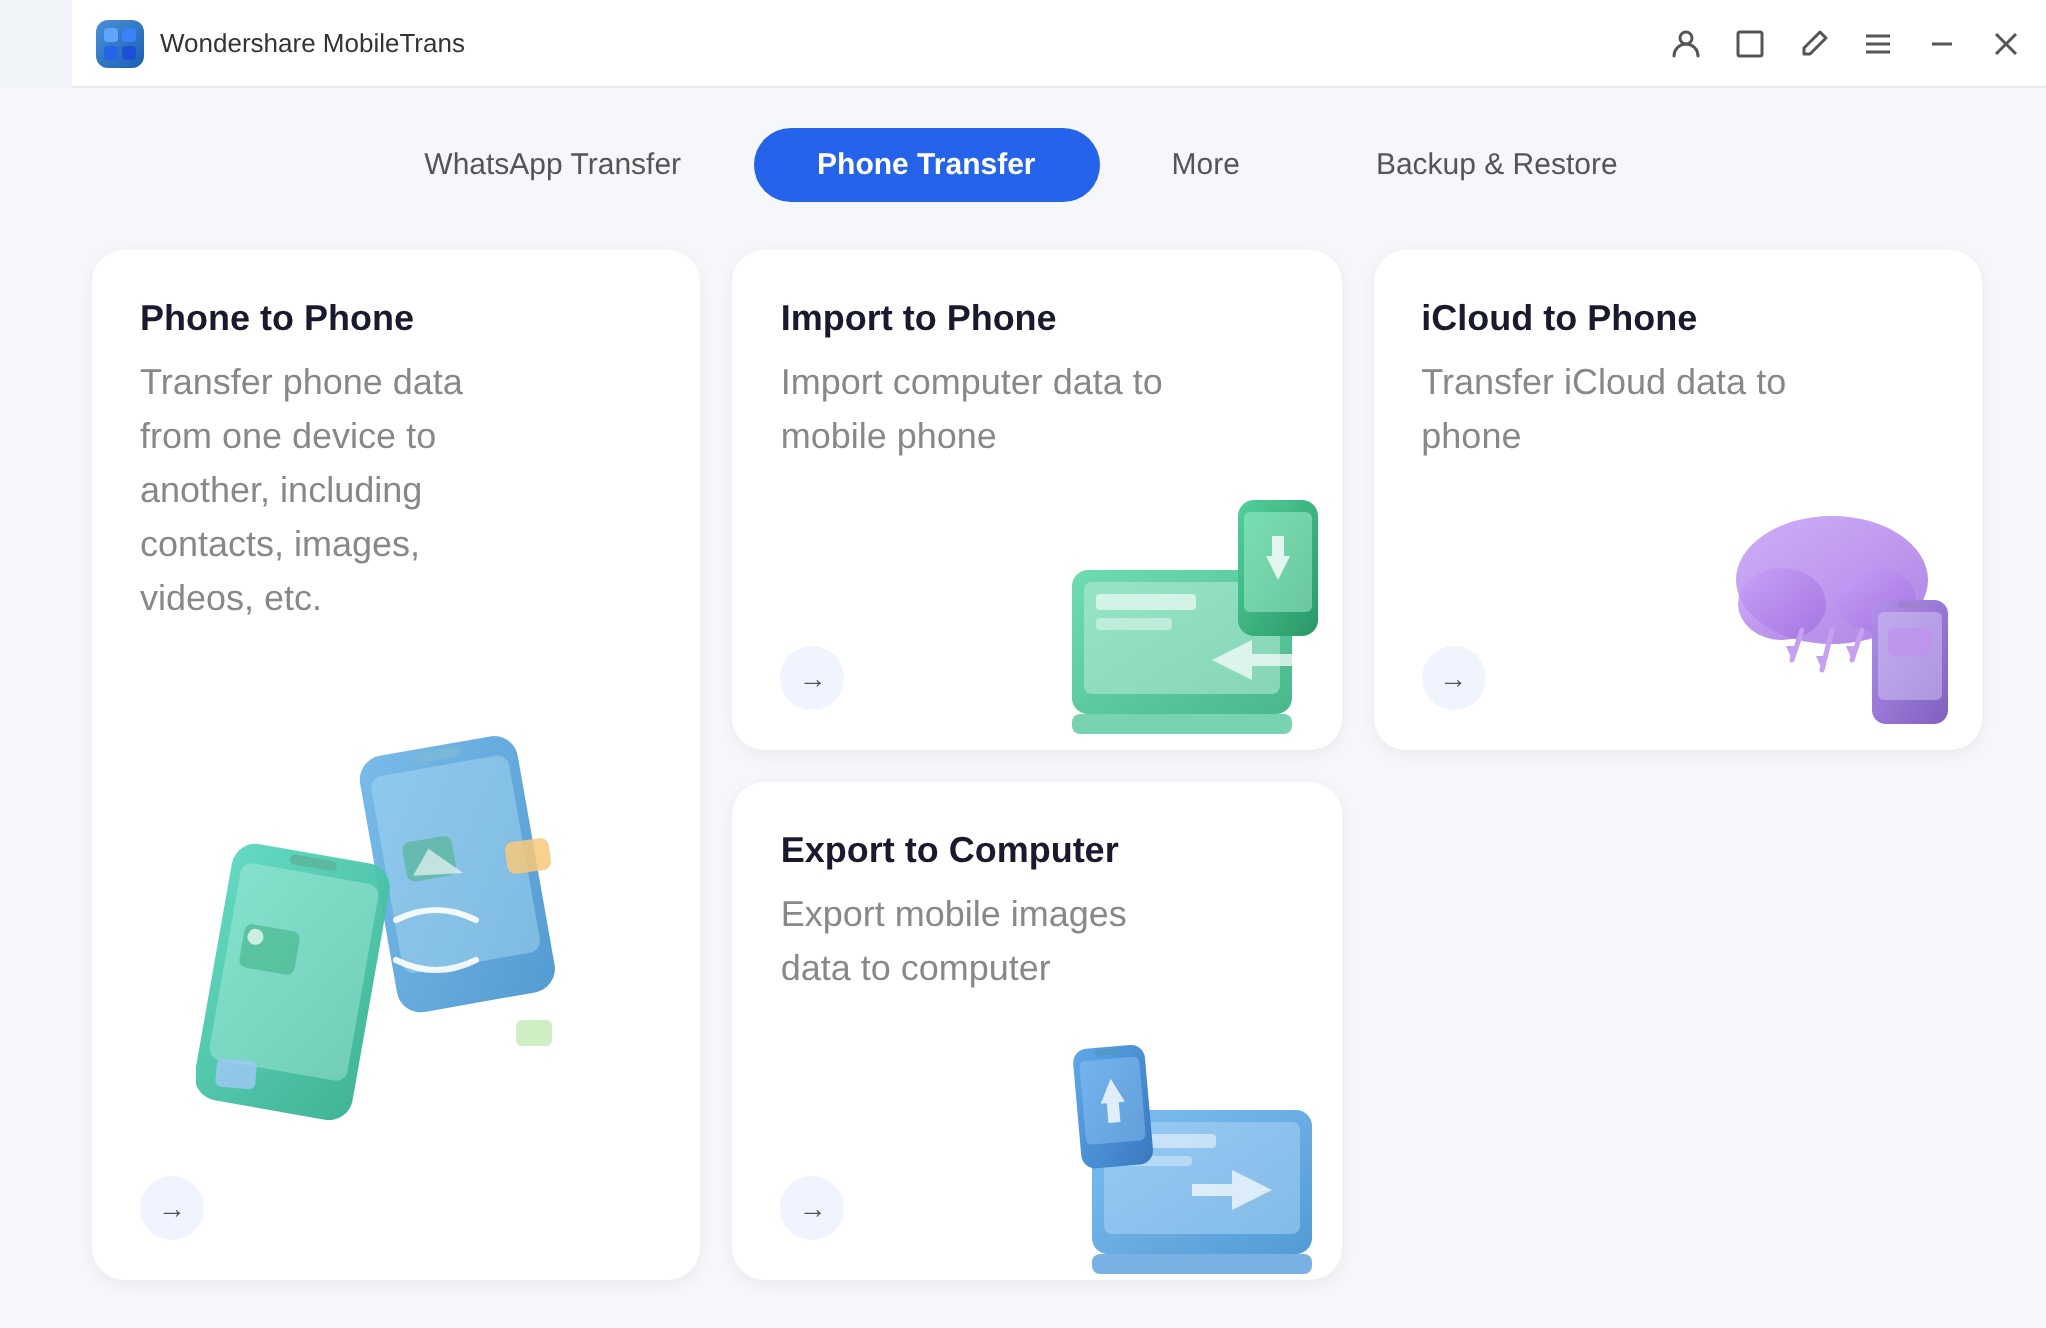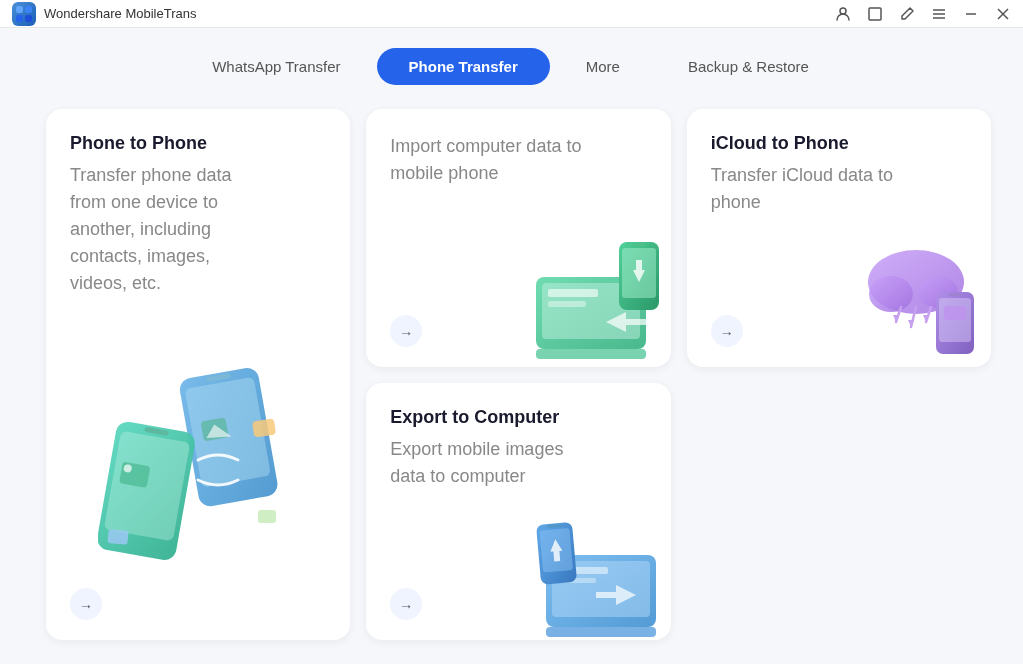--- a/index.html
+++ b/index.html
@@ -9,26 +9,27 @@
       width: 1023px;
       height: 664px;
       overflow: hidden;
       display: flex;
       flex-direction: column;
     }
 
     
     .title-bar {
       background: #ffffff;
-      height: 28px;
+      height: 44px;
       display: flex;
       align-items: center;
       padding: 0 12px;
       border-bottom: 1px solid #e8e8e8;
       flex-shrink: 0;
+      margin-left: 36px;
     }
     .title-bar-logo {
       width: 24px;
       height: 24px;
       background: linear-gradient(135deg, #4a90d9, #1a5fb4);
       border-radius: 6px;
       display: flex;
       align-items: center;
       justify-content: center;
       color: white;
@@ -291,20 +292,21 @@
               <stop offset="100%" stop-color="#35b090"></stop>
             </linearGradient>
           </defs>
         </svg>
       </div>
 
       <div class="card-arrow">→</div>
     </div>
 
     <div class="card">
+      <div class="card-title">Import to Phone</div>
       <div class="card-desc">Import computer data to mobile phone</div>
       <div class="import-illustration">
         <svg width="140" height="130" viewBox="0 0 140 130">
 
           <g transform="translate(5, 30)">
             <rect x="0" y="10" width="110" height="72" rx="8" fill="url(#greenGrad2)" opacity="0.9"></rect>
             <rect x="6" y="16" width="98" height="56" rx="4" fill="#c0f0e0" opacity="0.5"></rect>
             <rect x="0" y="82" width="110" height="10" rx="4" fill="#40c090" opacity="0.7"></rect>
 
             <rect x="12" y="22" width="50" height="8" rx="2" fill="white" opacity="0.6"></rect>

